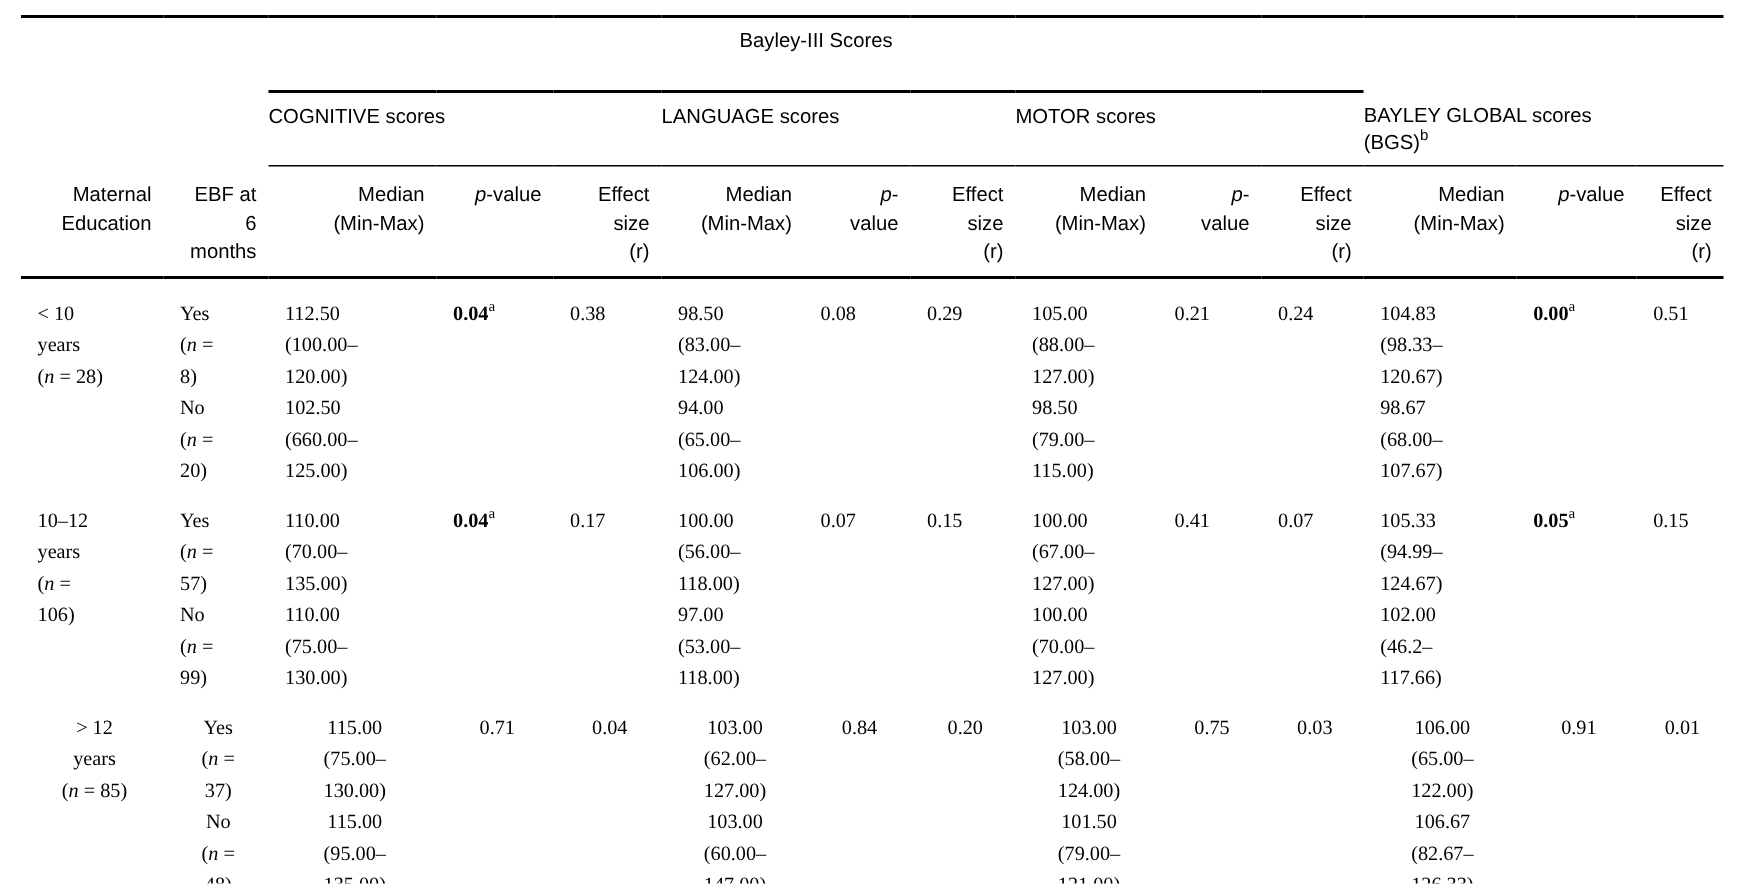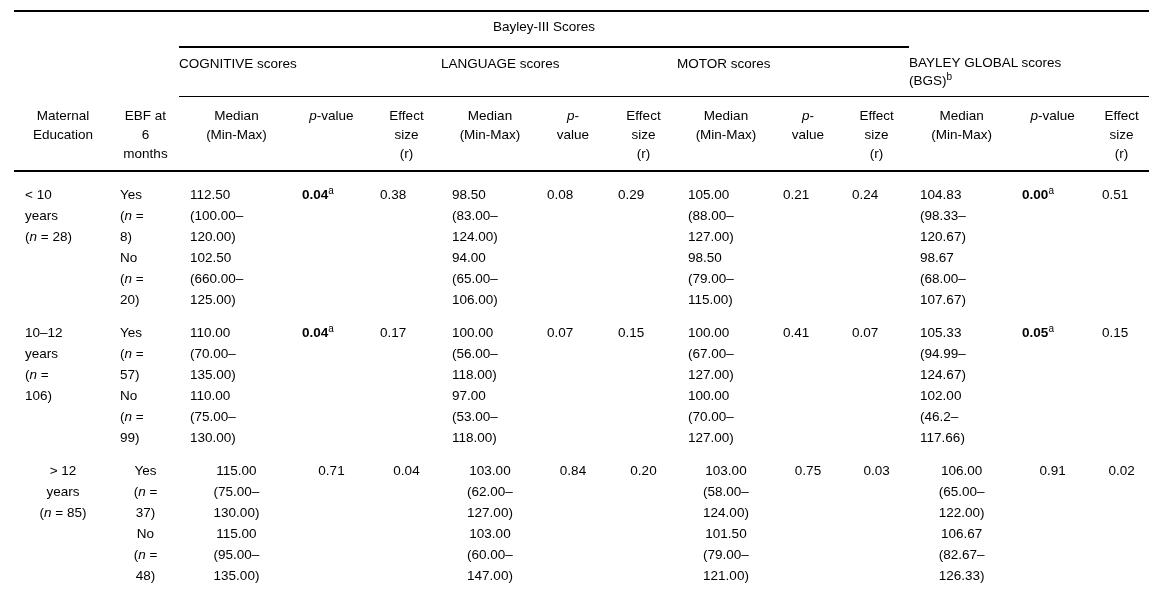--- a/index.html
+++ b/index.html
@@ -6,35 +6,35 @@
   body {
     width: 1166px; height: 589px; overflow: hidden;
     font-family: "Liberation Sans", "DejaVu Sans", sans-serif;
     color: #000; font-size: 13.5px;
   }
   .wrap { margin: 10px 0 0 14px; }
   table {
     border-collapse: collapse; table-layout: fixed; width: 1135px;
     border-top: 2px solid #000; border-bottom: 2px solid #000;
   }
-  th { font-weight: 400; text-align: center; }
+  th { font-weight: 400; text-align: right; }
   th.blank { border: none; }
   th.spanner {
     border-bottom: 2px solid #000; text-align: center;
-    padding: 6px 0 10px 0; line-height: 18px;
+    padding: 6px 0 24px 0; line-height: 18px;
   }
   th.group-h {
     border-bottom: 1.5px solid #000; text-align: left;
     vertical-align: top; padding: 7px 0 6px 0; line-height: 18px;
   }
   th.col-h {
     vertical-align: top; padding: 9px 8px 7px 11px;
     border-bottom: 2.5px solid #000; line-height: 19px;
   }
-  tbody td { vertical-align: top; padding: 12px 8px 0 11px; line-height: 21px; }
+  tbody td { vertical-align: top; padding: 12px 8px 0 11px; line-height: 21px; font-family: Liberation Serif, serif; }
   tr.first-row td { padding-top: 12px; }
   tr.last-row td { padding-bottom: 10px; text-align: center; }
   .ln { white-space: nowrap; }
   i { font-style: italic; }
   b { font-weight: 700; }
   sup { font-size: 10px; line-height: 0; vertical-align: super; }
 </style>
 </head>
 <body>
 
@@ -336,18 +336,18 @@
             <div class="ln">(65.00–</div>
             <div class="ln">122.00)</div>
             <div class="ln">106.67</div>
             <div class="ln">(82.67–</div>
             <div class="ln">126.33)</div>
           </td>
           <td>
             <div class="ln">0.91</div>
           </td>
           <td>
-            <div class="ln">0.02</div>
+            <div class="ln">0.01</div>
           </td>
         </tr>
       </tbody>
   </table>
 </div>
 
 </body></html>

